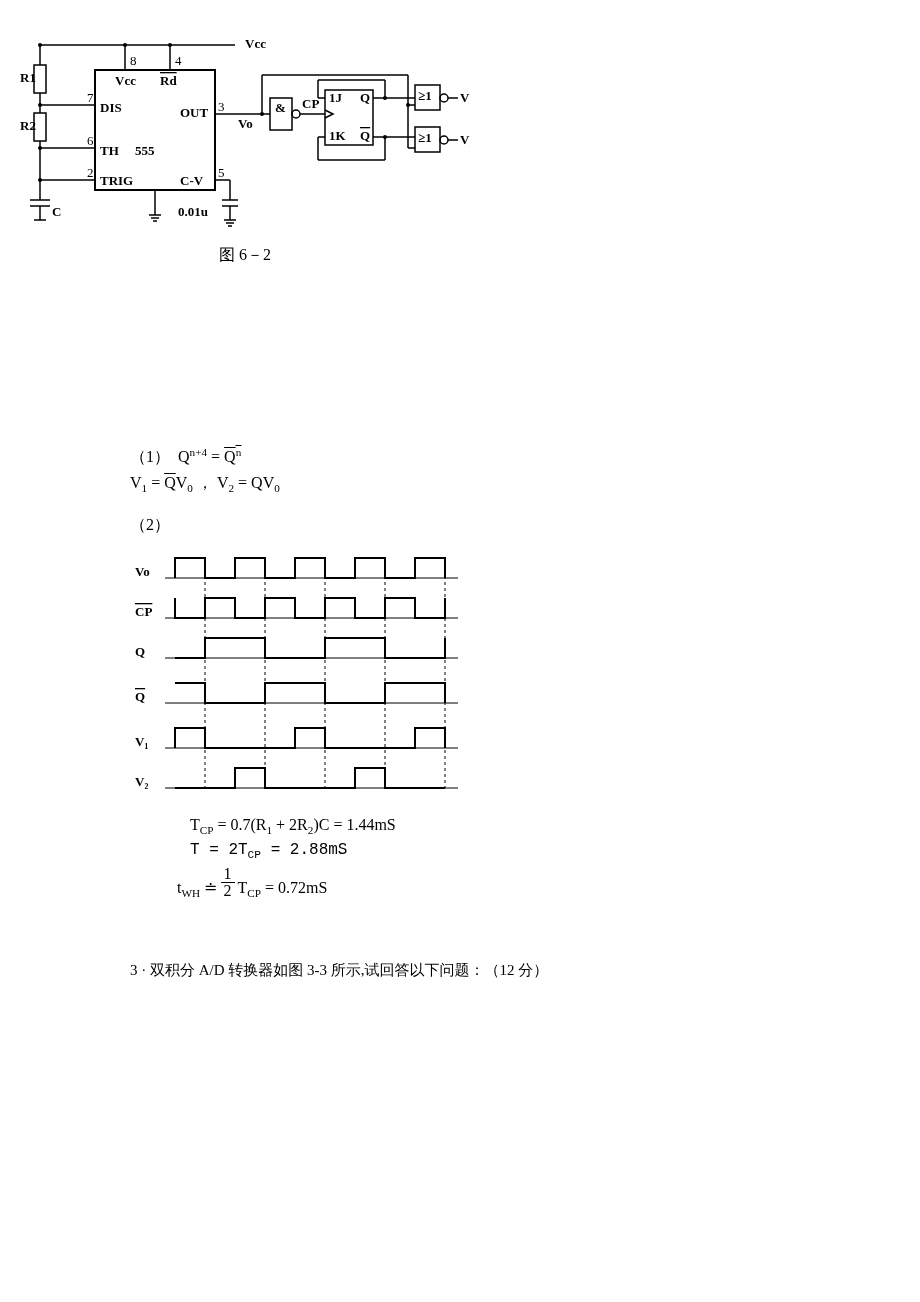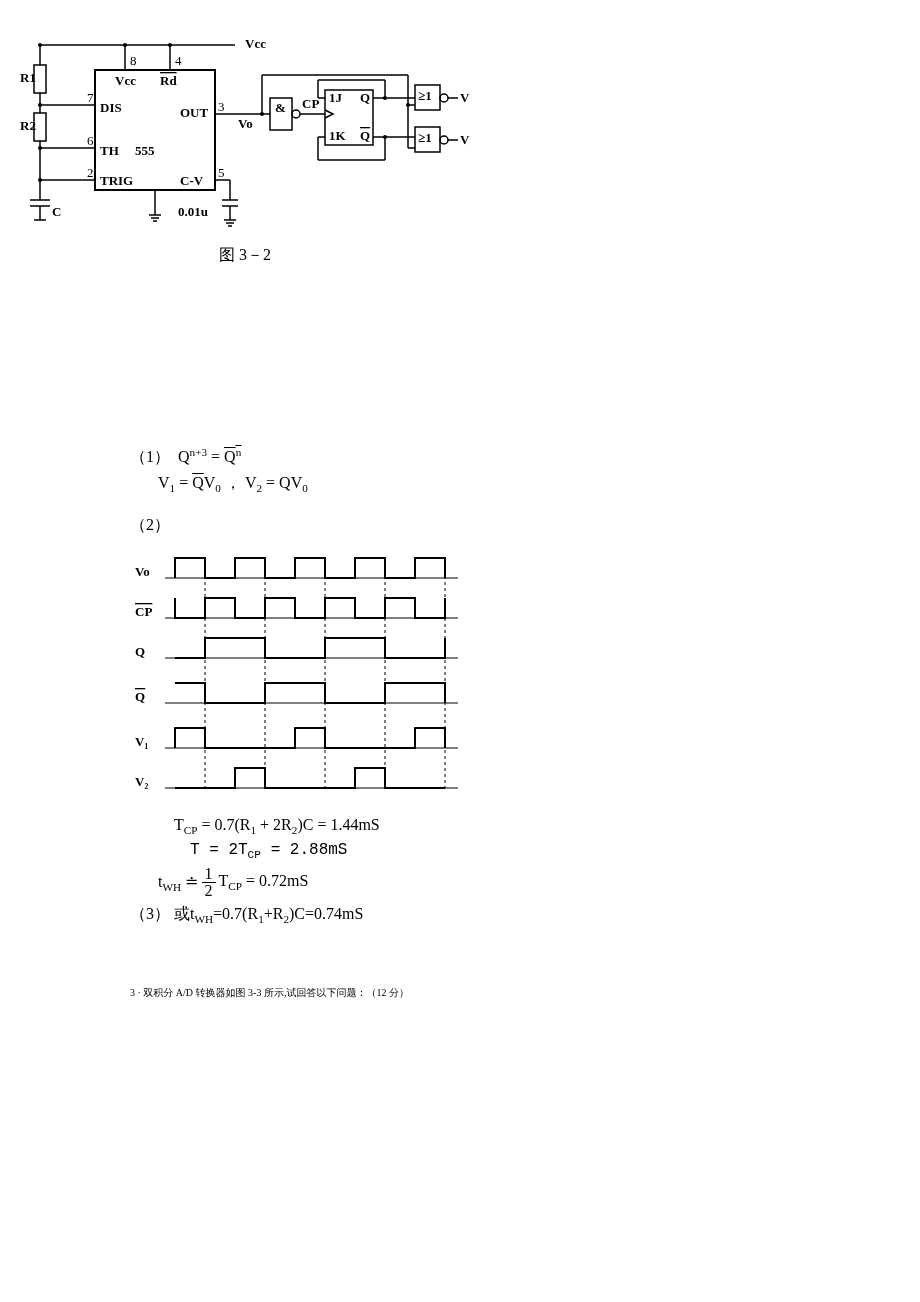--- a/index.html
+++ b/index.html
@@ -26,33 +26,32 @@
     .solution-block {
       margin-left: 130px;
       margin-top: 180px;
       margin-bottom: 60px;
     }
     .eq-line {
       margin: 5px 0;
       white-space: nowrap;
     }
     .indent {
-      margin-left: 28px;
     }
     .waveform-container {
       margin: 10px 0 10px 0;
       width: 330px;
       height: 260px;
       position: relative;
     }
     .question-block {
       margin-left: 130px;
       margin-top: 60px;
       width: 600px;
-      font-size: 10px;
+      font-size: 15px;
       line-height: 1.5;
     }
     .sup { vertical-align: super; font-size: 0.7em; }
     .sub { vertical-align: sub; font-size: 0.7em; }
     .overline { text-decoration: overline; }
     svg { display: block; }
     .svg-text { font-family: "Times New Roman", serif; font-size: 13px; }
   </style>
 </head>
 <body>
@@ -174,26 +173,26 @@
   <line x1="242" y1="55" x2="388" y2="55" stroke="#000" stroke-width="1.5"></line>
   <line x1="388" y1="55" x2="388" y2="85" stroke="#000" stroke-width="1.5"></line>
   <line x1="388" y1="85" x2="395" y2="85" stroke="#000" stroke-width="1.5"></line>
   <line x1="388" y1="85" x2="388" y2="128" stroke="#000" stroke-width="1.5"></line>
   <line x1="388" y1="128" x2="395" y2="128" stroke="#000" stroke-width="1.5"></line>
   <circle cx="242" cy="94" r="2" fill="#000"></circle>
   <circle cx="388" cy="85" r="2" fill="#000"></circle>
 </svg>
 </div>
 
-<div class="figure-caption">图 3－2</div>
+<div class="figure-caption">图 6－2</div>
 
 <div class="solution-block">
   <div class="eq-line">
     <span>（1）</span>
-    <span>&nbsp;Q<span class="sup">n+3</span> = <span class="overline">Q<span class="sup" style="text-decoration:overline;">n</span></span></span>
+    <span>&nbsp;Q<span class="sup">n+4</span> = <span class="overline">Q<span class="sup" style="text-decoration:overline;">n</span></span></span>
   </div>
   <div class="eq-line indent">
     V<span class="sub">1</span> = <span class="overline">Q</span>V<span class="sub">0</span>&nbsp;，&nbsp;V<span class="sub">2</span> = QV<span class="sub">0</span>
   </div>
 
   <div class="eq-line" style="margin-top:20px;">（2）</div>
 
   <div class="waveform-container">
   <svg width="330" height="260">
 
@@ -222,35 +221,31 @@
     <polyline points="45,242 105,242 105,222 135,222 135,242 225,242 225,222 255,222 255,242 315,242" fill="none" stroke="#000" stroke-width="2"></polyline>
 
     <line x1="75" y1="12" x2="75" y2="242" stroke="#000" stroke-width="1" stroke-dasharray="3,3"></line>
     <line x1="135" y1="12" x2="135" y2="242" stroke="#000" stroke-width="1" stroke-dasharray="3,3"></line>
     <line x1="195" y1="12" x2="195" y2="242" stroke="#000" stroke-width="1" stroke-dasharray="3,3"></line>
     <line x1="255" y1="12" x2="255" y2="242" stroke="#000" stroke-width="1" stroke-dasharray="3,3"></line>
     <line x1="315" y1="12" x2="315" y2="242" stroke="#000" stroke-width="1" stroke-dasharray="3,3"></line>
   </svg>
   </div>
 
-  <div class="eq-line" style="margin-left:44px;">
+  <div class="eq-line" style="margin-left:60px;">
     T<span class="sub">CP</span> = 0.7(R<span class="sub">1</span> + 2R<span class="sub">2</span>)C = 1.44mS
   </div>
   <div class="eq-line" style="margin-left:60px;font-family:Liberation Mono, monospace;">
     T = 2T<span class="sub">CP</span> = 2.88mS
   </div>
-  <div class="eq-line" style="margin-left:28px; display:flex; align-items:center;">
+  <div class="eq-line" style="margin-left:47px; display:flex; align-items:flex-end;">
     <span>t<span class="sub">WH</span> ≐ </span>
     <span style="display:inline-flex; flex-direction:column; align-items:center; margin:0 3px; line-height:1;">
       <span style="border-bottom:1px solid #000; padding:0 3px;">1</span>
       <span style="padding:0 3px;">2</span>
     </span>
     <span>T<span class="sub">CP</span> = 0.72mS</span>
   </div>
-  <div class="eq-line">
-    <span>（3）</span>
-    <span>或</span>t<span class="sub">WH</span>=0.7(R<span class="sub">1</span>+R<span class="sub">2</span>)C=0.74mS
-  </div>
 </div>
 
 <div class="question-block">
   <div>3 · 双积分 A/D 转换器如图 3-3 所示,试回答以下问题：（12 分）</div>
 </div>
 
 </body></html>

